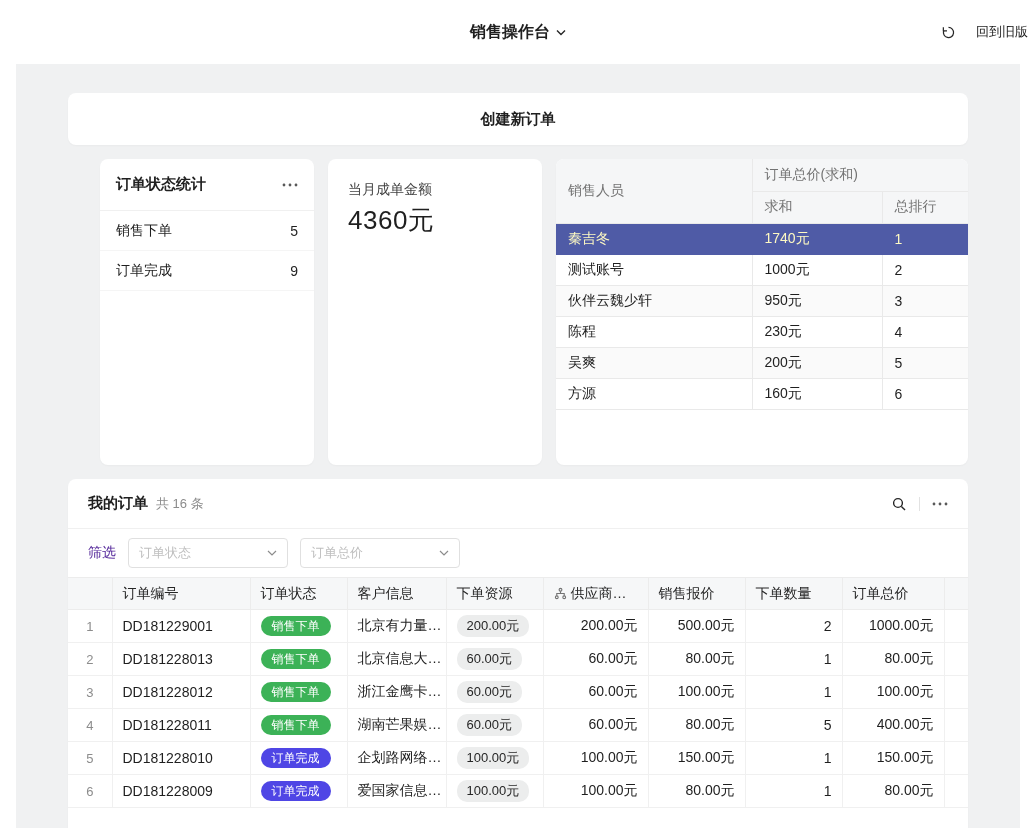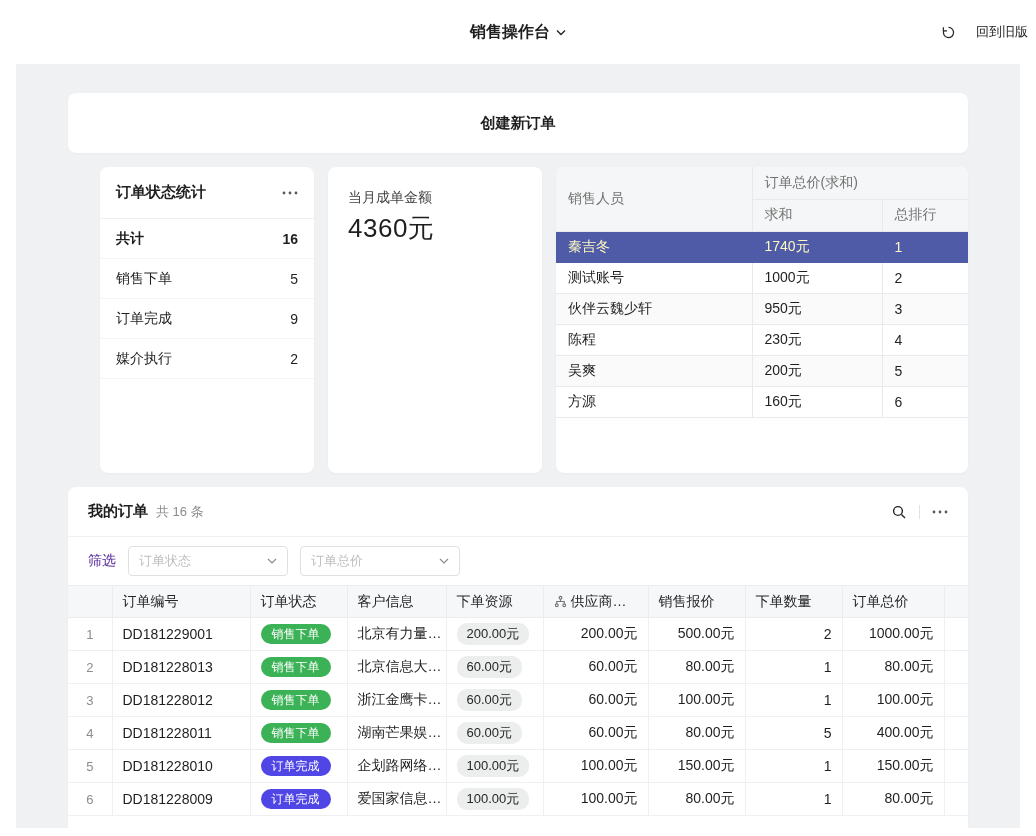--- a/index.html
+++ b/index.html
@@ -17,21 +17,21 @@
     font-size:16px; font-weight:700; cursor:pointer; }
   .topbar-right { position:absolute; right:8px; top:0; height:64px;
     display:flex; align-items:center; gap:20px; font-size:13px; cursor:pointer; }
   .icon-svg { display:inline-block; vertical-align:middle; }
   
   .content { margin:0 16px; height:764px; background:#f0f1f2;
     padding-top:29px; overflow:hidden; }
   .inner { width:900px; margin:0 auto; }
   .card { background:#fff; border-radius:8px; box-shadow:0 1px 2px rgba(0,0,0,0.03); }
   
-  .create-card { height:60px; display:flex; align-items:center; justify-content:center;
+  .create-card { height:52px; display:flex; align-items:center; justify-content:center;
     font-size:15px; font-weight:700; margin-bottom:14px; cursor:pointer; }
   
   .cards-row { display:flex; gap:14px; margin-bottom:14px;padding-left:32px; }
   .status-card { width:214px; height:306px; overflow:hidden; }
   .amount-card { width:214px; height:306px; padding:22px 20px; }
   .ranking-card { flex:1; height:306px; overflow:hidden; }
   .card-head { height:52px; display:flex; align-items:center; justify-content:space-between;
     padding:0 16px; font-size:15px; font-weight:700; }
   .head-actions { display:flex; align-items:center; gap:10px; }
   .vdiv { width:1px; height:14px; background:#e2e2e2; }
@@ -114,36 +114,28 @@
         <div class="card-head">
           <span>订单状态统计</span>
           <svg class="dots-icon" width="16" height="4" viewBox="0 0 16 4">
               <g fill="#595959">
                 <circle cx="2" cy="2" r="1.4"></circle>
                 <circle cx="8" cy="2" r="1.4"></circle>
                 <circle cx="14" cy="2" r="1.4"></circle>
               </g>
             </svg>
         </div>
-        <div class="status-row total">
-          <span>共计</span>
-          <span>16</span>
-        </div>
         <div>
             <div class="status-row">
               <span>销售下单</span>
               <span>5</span>
             </div>
             <div class="status-row">
               <span>订单完成</span>
               <span>9</span>
-            </div>
-            <div class="status-row">
-              <span>媒介执行</span>
-              <span>2</span>
             </div>
           </div>
       </div>
 
       <div class="card amount-card">
         <div class="amount-title">当月成单金额</div>
         <div class="amount-value">4360元</div>
       </div>
 
       <div class="card ranking-card">

